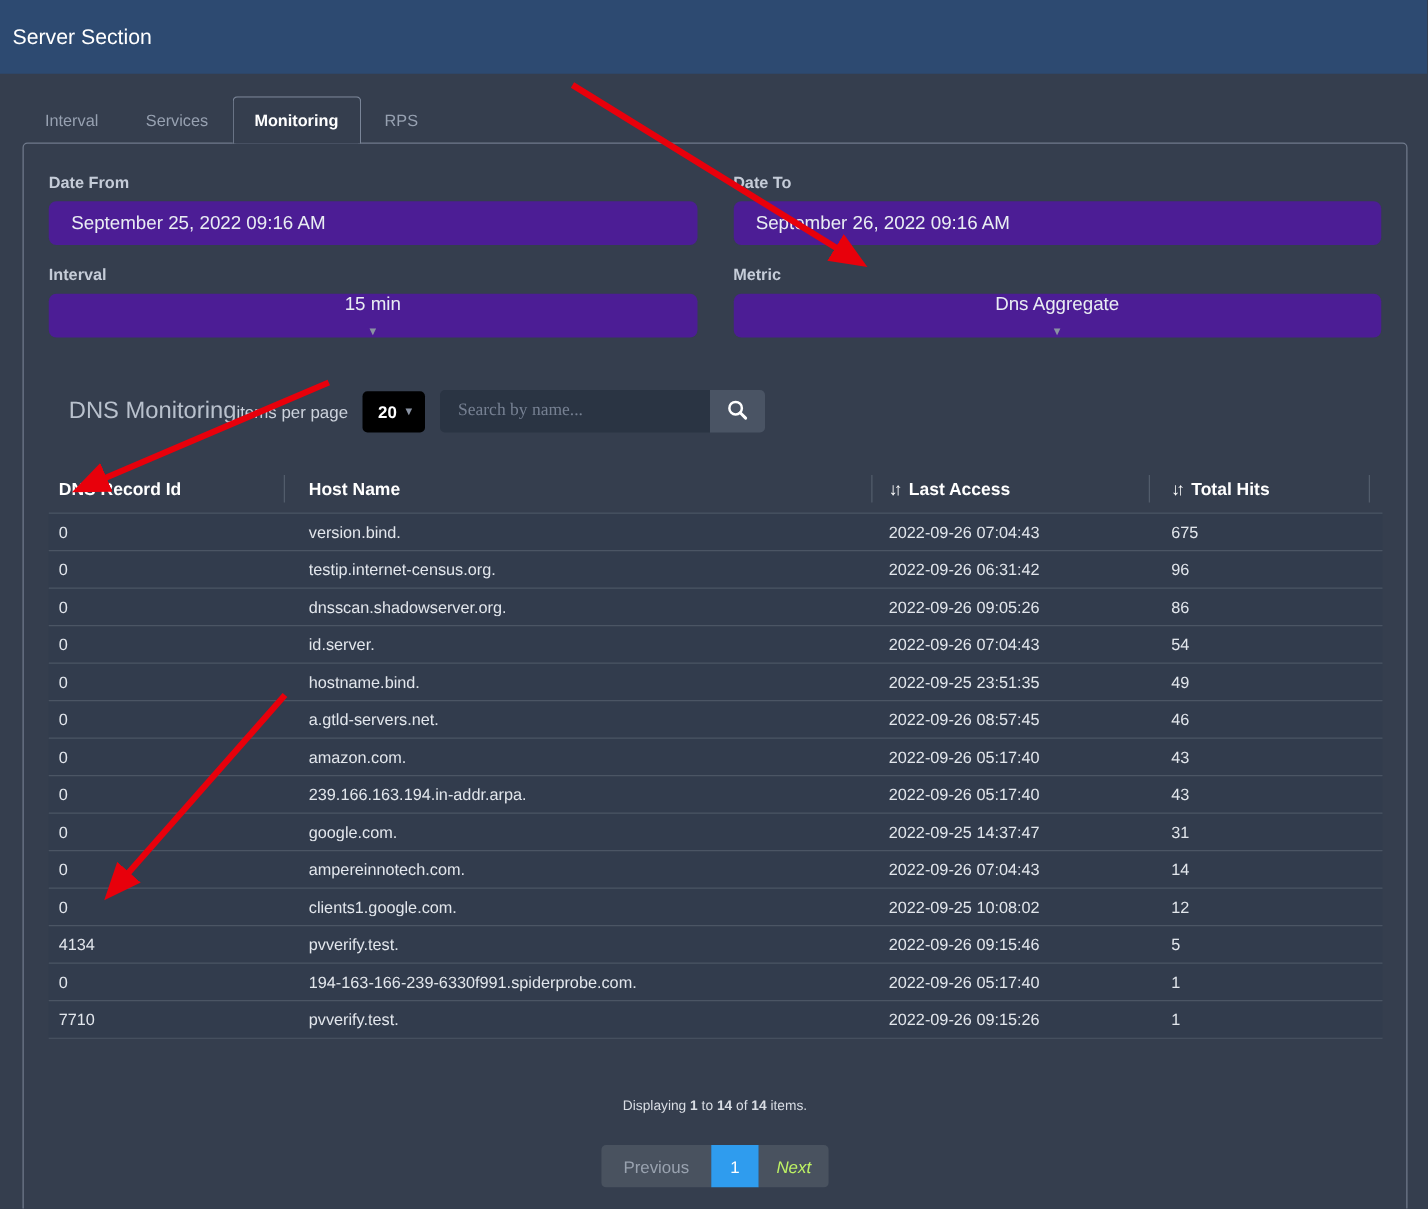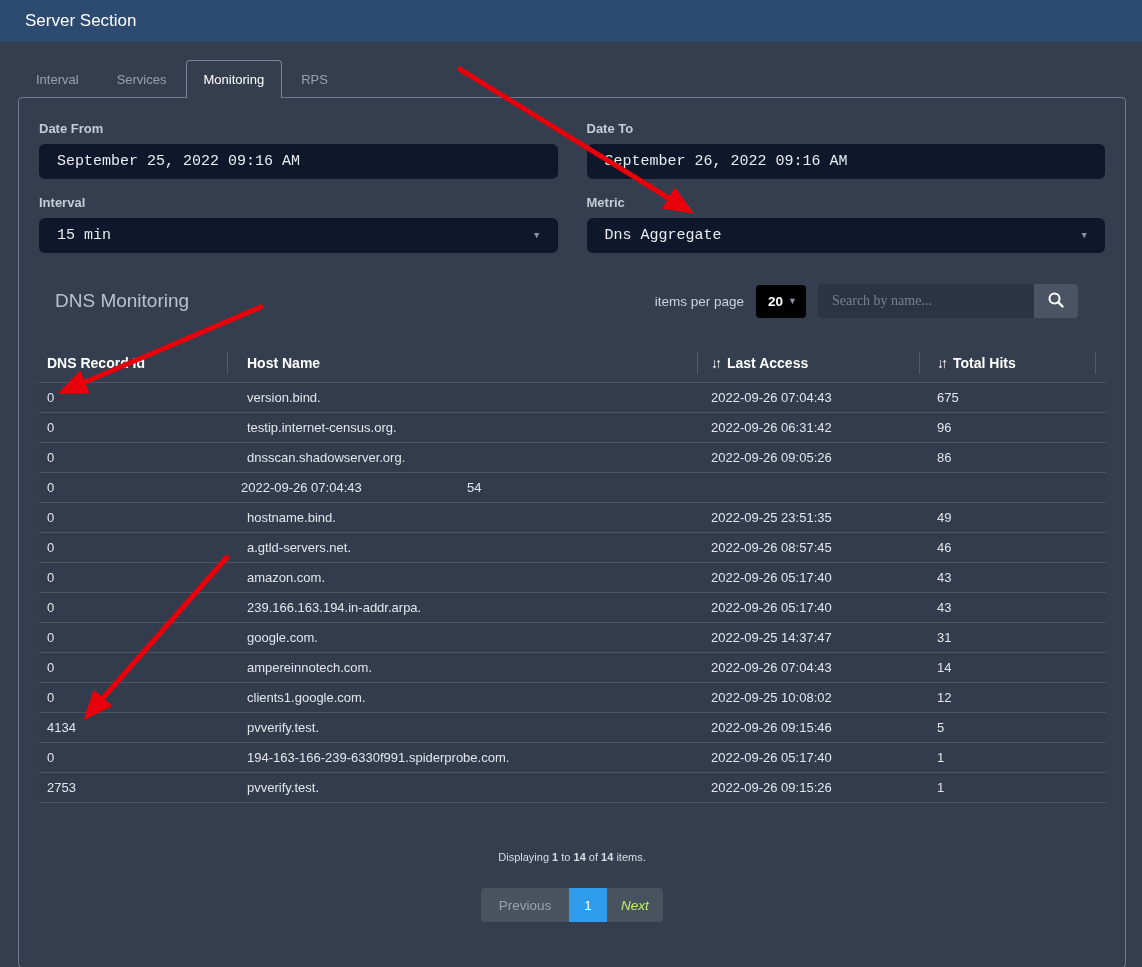--- a/index.html
+++ b/index.html
@@ -1,40 +1,40 @@
 <!DOCTYPE html>
 <html><head>
 <meta charset="utf-8">
 <style>
   * { box-sizing: border-box; margin: 0; padding: 0; }
   html,body { background:#353e4e; }
   body { font-family:"Liberation Sans", sans-serif; }
   .page { position:relative; width:1142px; height:967px; background:#353e4e; overflow:hidden; }
 
   
-  .topbar { height:42px; background:#2d4a71; display:flex; align-items:center; padding-left:25px; }
+  .topbar { height:59px; background:#2d4a71; display:flex; align-items:center; padding-left:10px; }
   .topbar-title { color:#ffffff; font-size:17px; }
 
   
   .tabs { display:flex; align-items:flex-end; margin:18px 0 0 17px; position:relative; z-index:2; height:37px; }
   .tab { padding:10px 19px; font-size:13px; color:#97a1b1; cursor:pointer; }
-  .tab.active { color:#ffffff; font-weight:normal; background:#353e4e; border:1px solid rgba(160,172,192,0.65); border-bottom:none; border-radius:4px 4px 0 0; margin-bottom:-1px; padding:11px 17px; }
+  .tab.active { color:#ffffff; font-weight:bold; background:#353e4e; border:1px solid rgba(160,172,192,0.65); border-bottom:none; border-radius:4px 4px 0 0; margin-bottom:-1px; padding:11px 17px; }
 
   
   .panel { margin:0 16px 0 18px; height:871px; border:1px solid rgba(160,172,192,0.55); border-radius:4px; padding:23px 20px 0 20px; position:relative; z-index:1; }
 
   
   .filter-grid { display:grid; grid-template-columns:1fr 1fr; column-gap:29px; row-gap:16px; }
   .field-label { display:block; font-size:13px; font-weight:bold; color:#c5ccd8; margin-bottom:8px; }
-  .text-input, .select { width:100%; height:35px; background:#0f172a; border:none; border-radius:6px; color:#e9edf3; font-size:15px; padding:0 18px; font-family:Liberation Mono, monospace; }
-  .select { display:flex; align-items:center; justify-content:space-between; cursor:pointer; }
+  .text-input, .select { width:100%; height:35px; background:#4c1d95; border:none; border-radius:6px; color:#e9edf3; font-size:15px; padding:0 18px; font-family:Liberation Sans, sans-serif; }
+  .select { display:flex; align-items:center; justify-content:space-between; cursor:pointer;flex-direction:column; }
   .caret { font-size:9px; color:#8a93a3; }
 
   
-  .section-header { display:flex; justify-content:space-between; align-items:center; margin-top:31px; }
+  .section-header { display:flex; align-items:center; margin-top:42px; }
   .section-title { font-size:19px; font-weight:normal; color:#b9c1cd; margin-left:16px; }
   .table-controls { display:flex; align-items:center; margin-right:27px; }
   .ipp-label { font-size:13.5px; color:#ccd2dc; margin-right:12px; }
   .ipp-select { width:50px; height:33px; background:#000000; border-radius:4px; color:#ffffff; font-size:13.5px; font-weight:bold; display:flex; align-items:center; justify-content:space-between; padding:0 9px 0 12px; cursor:pointer; margin-right:12px; }
   .search-group { display:flex; }
   .search-input { width:216px; height:34px; background:#2a3443; border:none; border-radius:4px 0 0 4px; color:#e9edf3; font-size:14px; padding:0 14px; font-family:Liberation Serif, serif; }
   .search-input::placeholder { color:#768092; }
   .search-btn { width:44px; height:34px; background:#4a5464; border:none; border-radius:0 4px 4px 0; display:flex; align-items:center; justify-content:center; cursor:pointer; }
 
   
@@ -159,20 +159,21 @@
             <div class="td c4">96</div>
           </div>
           <div class="tr">
             <div class="td c1">0</div>
             <div class="td c2">dnsscan.shadowserver.org.</div>
             <div class="td c3">2022-09-26 09:05:26</div>
             <div class="td c4">86</div>
           </div>
           <div class="tr">
             <div class="td c1">0</div>
+            <div class="td c2">id.server.</div>
             <div class="td c3">2022-09-26 07:04:43</div>
             <div class="td c4">54</div>
           </div>
           <div class="tr">
             <div class="td c1">0</div>
             <div class="td c2">hostname.bind.</div>
             <div class="td c3">2022-09-25 23:51:35</div>
             <div class="td c4">49</div>
           </div>
           <div class="tr">
@@ -217,21 +218,21 @@
             <div class="td c3">2022-09-26 09:15:46</div>
             <div class="td c4">5</div>
           </div>
           <div class="tr">
             <div class="td c1">0</div>
             <div class="td c2">194-163-166-239-6330f991.spiderprobe.com.</div>
             <div class="td c3">2022-09-26 05:17:40</div>
             <div class="td c4">1</div>
           </div>
           <div class="tr">
-            <div class="td c1">2753</div>
+            <div class="td c1">7710</div>
             <div class="td c2">pvverify.test.</div>
             <div class="td c3">2022-09-26 09:15:26</div>
             <div class="td c4">1</div>
           </div>
         </div>
     </div>
 
     <div class="summary">
       <span>Displaying</span>
       <b>1</b>

